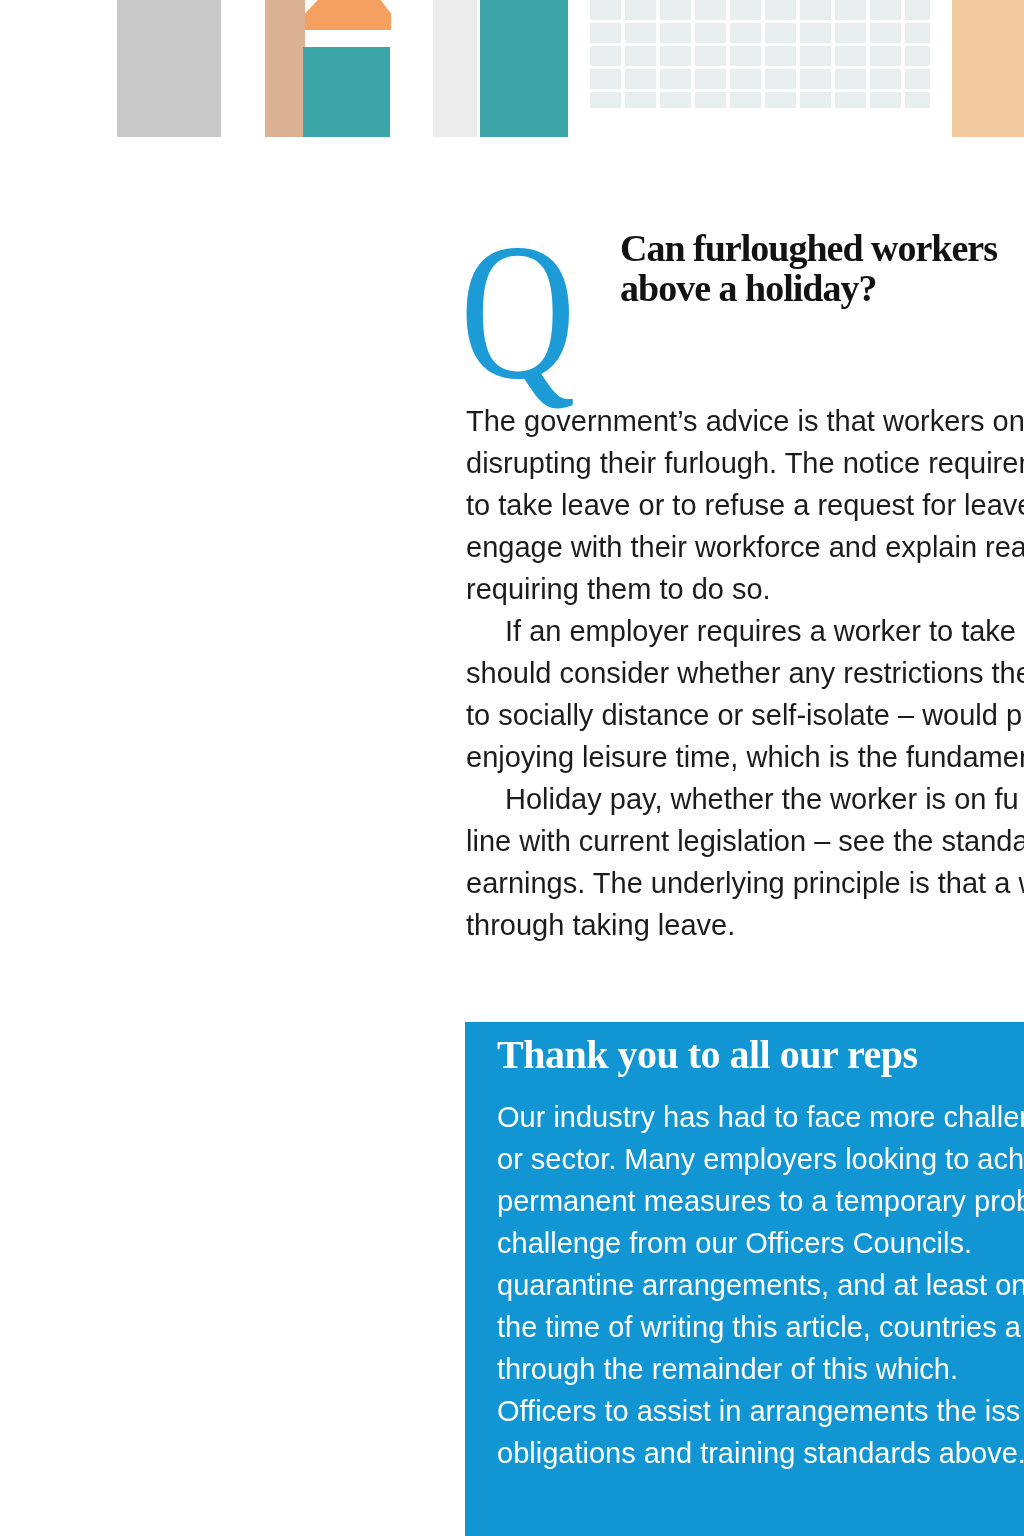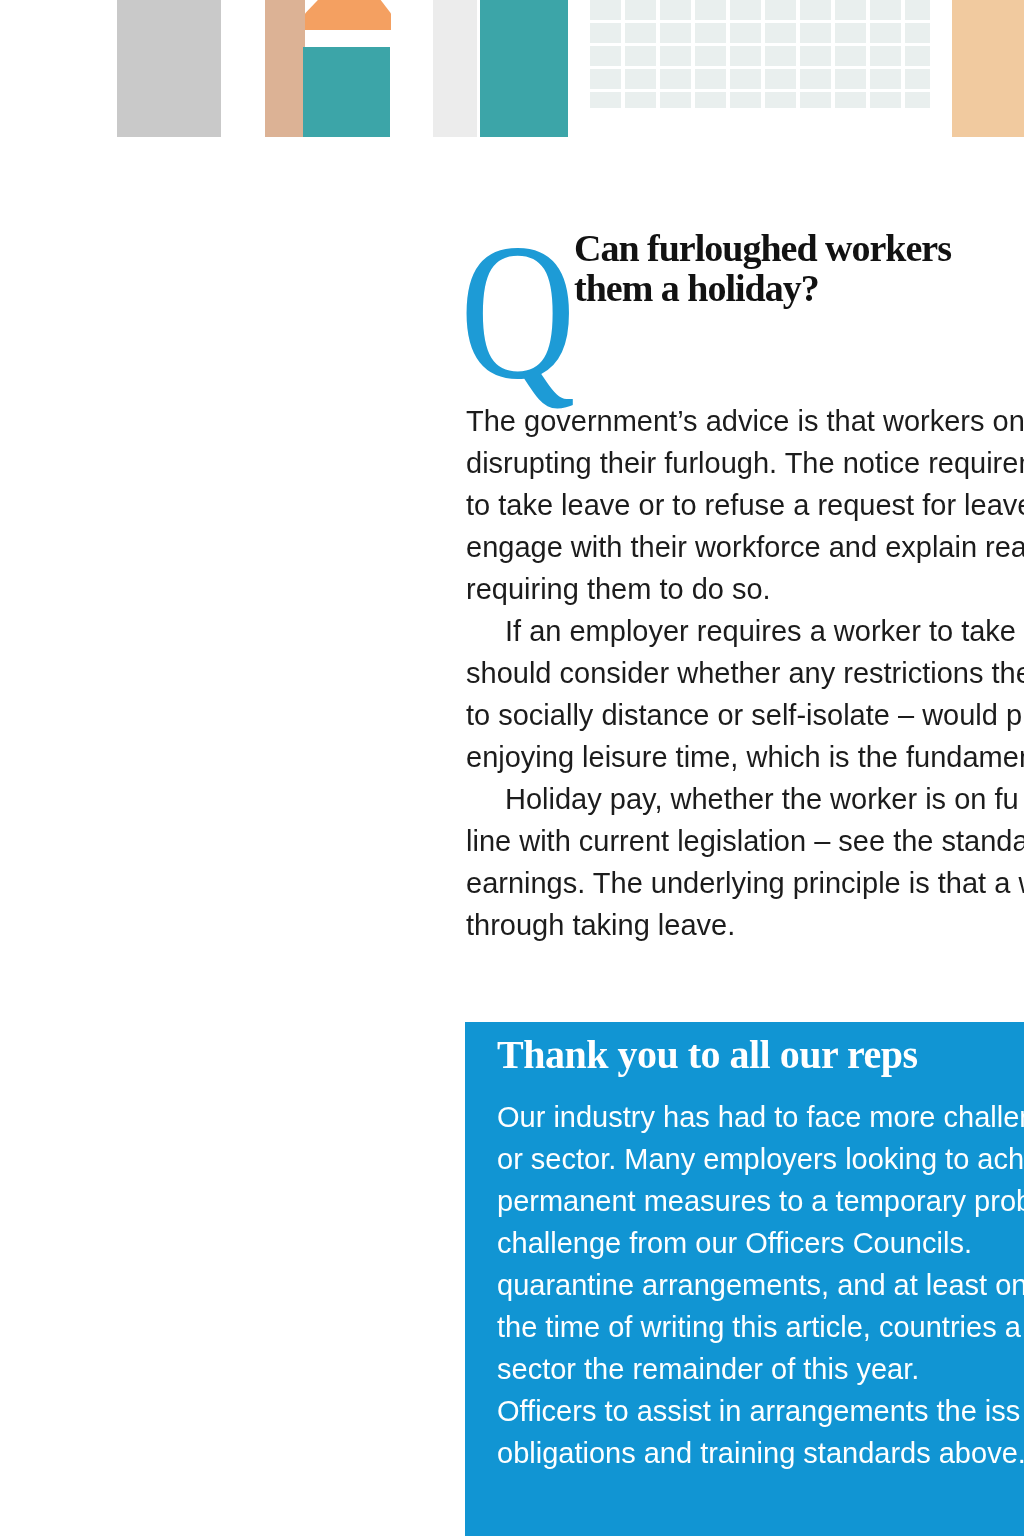--- a/index.html
+++ b/index.html
@@ -29,21 +29,21 @@
   .blk-tan{left:952px;width:72px;height:137px;background:#f1ca9f;}
 
   
   .q-drop{
     position:absolute;left:460px;top:214px;
     font-family:"Liberation Serif",serif;font-weight:400;
     font-size:195px;line-height:1;color:#1d9bd6;
     transform:scaleX(0.82);transform-origin:left top;
   }
   .q-heading{
-    position:absolute;left:574px;top:228px;margin:0;
+    position:absolute;left:620px;top:228px;margin:0;
     font-family:"Liberation Serif",serif;font-weight:700;
     font-size:38px;line-height:40px;letter-spacing:-1px;color:#121212;
   }
   .answer{
     position:absolute;left:466px;top:400px;
     font-size:29px;line-height:42px;color:#1c1c1c;
   }
   .bline{white-space:nowrap;}
   .ind{padding-left:39px;}
 
@@ -74,21 +74,21 @@
     <div class="illus-block blk-teal-1"></div>
     <div class="illus-block blk-lightgray"></div>
     <div class="illus-block blk-teal-2"></div>
     <div class="illus-block blk-grid"></div>
     <div class="illus-block blk-tan"></div>
   </div>
 
   <div class="q-drop">Q</div>
   <h1 class="q-heading">
     <div>Can furloughed workers</div>
-    <div>them a holiday?</div>
+    <div>above a holiday?</div>
   </h1>
 
   <div class="answer">
     <div class="bline">The government’s advice is that workers on</div>
     <div class="bline">disrupting their furlough. The notice requirem</div>
     <div class="bline">to take leave or to refuse a request for leave</div>
     <div class="bline">engage with their workforce and explain rea</div>
     <div class="bline">requiring them to do so.</div>
 
     <div class="bline ind">If an employer requires a worker to take</div>
@@ -104,19 +104,19 @@
 
   <section class="callout">
     <h2>Thank you to all our reps</h2>
     <div>
       <div class="cline">Our industry has had to face more challen</div>
       <div class="cline">or sector. Many employers looking to ach</div>
       <div class="cline">permanent measures to a temporary prob</div>
       <div class="cline">challenge from our Officers Councils.</div>
       <div class="cline">quarantine arrangements, and at least on</div>
       <div class="cline">the time of writing this article, countries a</div>
-      <div class="cline">sector the remainder of this year.</div>
+      <div class="cline">through the remainder of this which.</div>
       <div class="cline">Officers to assist in arrangements the iss</div>
       <div class="cline">obligations and training standards above. The</div>
     </div>
   </section>
 
 </div>
 
 </body></html>

